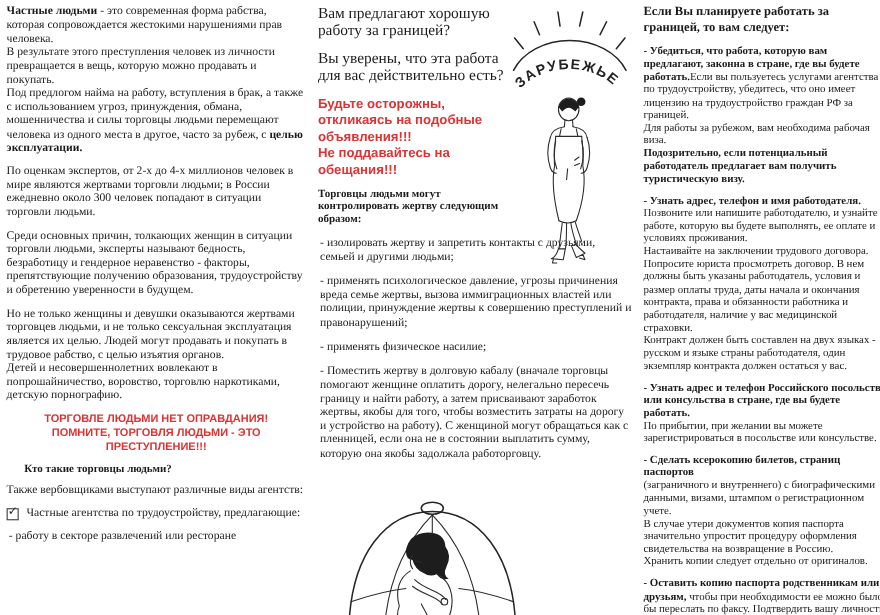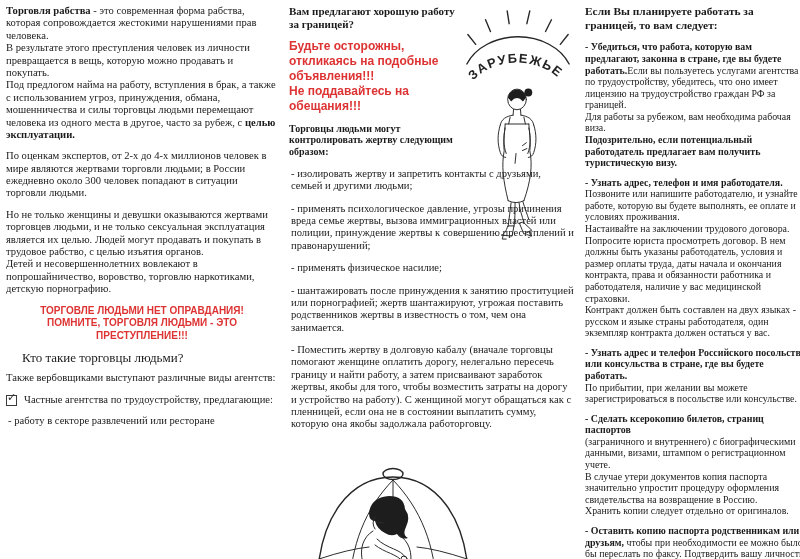--- a/index.html
+++ b/index.html
@@ -12,29 +12,29 @@
   .col-left{width:272px;flex:none;font-size:10.6px;line-height:1.17;}
   .col-mid{width:285px;flex:none;position:relative;font-size:10.6px;line-height:1.17;}
   .col-right{width:221px;flex:none;font-size:9.9px;line-height:1.17;}
   p{margin:0 0 9px 0;}
   .pre{white-space:pre-line;}
   .b{font-weight:bold;}
   .red-banner{
     color:var(--red);font-family:"Liberation Sans", sans-serif;font-weight:bold;
     text-align:center;font-size:10px;line-height:1.28;margin:3px 0 7px 0;
   }
-  .h-left{font-size:13px;font-weight:normal;margin:0 0 7px 16px;}
+  .h-left{font-size:10px;font-weight:bold;margin:0 0 7px 16px;}
   .chkrow{display:flex;gap:7px;margin:0 0 9px 0;align-items:flex-start;text-align:right;}
   .chk{
     flex:none;width:9px;height:9px;border:1px solid #3a3a3a;position:relative;margin-top:1px;
     font-family:"DejaVu Sans", sans-serif;
   }
   .chk::after{content:"✓";position:absolute;left:0px;top:-4px;font-size:11px;color:#2a2a2a;}
   .subitem{margin:0 0 9px 2px;}
-  .q{font-weight:bold;font-size:11px;margin:0 0 8px 0;}
+  .q{font-weight:normal;font-size:14px;margin:0 0 8px 0;}
   .warn{
     color:var(--red);font-family:"Liberation Sans", sans-serif;font-weight:bold;
     font-size:12px;line-height:1.25;margin:0 0 9px 0;
   }
   .ctrl-h{font-weight:bold;font-size:10px;margin:0 0 10px 0;}
   .nw{margin-right:112px;}
   .mid-item{margin:0 0 10px 2px;}
   .woman-fig{position:absolute;top:0;right:-8px;}
   .cage-fig{display:block;margin:0 0 0 14px;}
   .h-right{font-weight:bold;font-size:11.4px;margin:0 0 9px 0;line-height:1.2;}
@@ -44,24 +44,25 @@
   .ink-thin{stroke:#2c2c2c;fill:none;stroke-width:1;}
   .ink-fill{fill:#1d1d1d;stroke:none;}
   .arc-label{font-family:"Liberation Sans", sans-serif;font-size:13px;font-weight:bold;letter-spacing:1.5px;fill:#222;}
 </style>
 </head>
 <body>
 
 <div class="page">
 
   <div class="col col-left">
-    <p class="pre"><span class="b">Торговля рабства</span><span> - это современная форма рабства, которая сопровождается жестокими нарушениями прав человека.
+    <p class="pre"><span class="b">Частные людьми</span><span> - это современная форма рабства, которая сопровождается жестокими нарушениями прав человека.
 В результате этого преступления человек из личности превращается в вещь, которую можно продавать и покупать.
 Под предлогом найма на работу, вступления в брак, а также с использованием угроз, принуждения, обмана, мошенничества и силы торговцы людьми перемещают человека из одного места в другое, часто за рубеж, с </span><span class="b">целью эксплуатации.</span></p>
     <p>По оценкам экспертов, от 2-х до 4-х миллионов человек в мире являются жертвами торговли людьми; в России ежедневно около 300 человек попадают в ситуации торговли людьми.</p>
+    <p>Среди основных причин, толкающих женщин в ситуации торговли людьми, эксперты называют бедность, безработицу и гендерное неравенство - факторы, препятствующие получению образования, трудоустройству и обретению уверенности в будущем.</p>
     <p class="pre">Но не только женщины и девушки оказываются жертвами торговцев людьми, и не только сексуальная эксплуатация является их целью. Людей могут продавать и покупать в трудовое рабство, с целью изъятия органов.
 Детей и несовершеннолетних вовлекают в попрошайничество, воровство, торговлю наркотиками, детскую порнографию.</p>
     <div class="red-banner pre">ТОРГОВЛЕ ЛЮДЬМИ НЕТ ОПРАВДАНИЯ!
 ПОМНИТЕ, ТОРГОВЛЯ ЛЮДЬМИ - ЭТО ПРЕСТУПЛЕНИЕ!!!</div>
     <div class="h-left">Кто такие торговцы людьми?</div>
     <p>Также вербовщиками выступают различные виды агентств:</p>
 
     <div>
       <div class="chkrow">
           <span class="chk"></span>
@@ -91,28 +92,28 @@
       <path class="ink-thin" d="M 76 121 C 77 133 78 141 77 148 C 80 163 78 179 71 199"></path>
       <path class="ink-thin" d="M 55 199 Q 63 203 71 199"></path>
       <path class="ink-thin" d="M 63 151 L 62 161 M 69.5 143 l 4 -3 M 69.5 148 l 4.5 -2"></path>
       <path class="ink-thin" d="M 58 201 C 57 209 56 217 55 225 M 62 201 C 62 210 62 218 61 225"></path>
       <path class="ink-thin" d="M 66 201 C 67 209 69 214 71 221 M 70 200 C 72 207 74 212 76 218"></path>
       <path class="ink-thin" d="M 54.5 225 C 53 230 51 233 48 234 L 59 235 L 60.8 225 Z M 50 234 L 49 238 L 53 238"></path>
       <path class="ink-thin" d="M 70.5 221 L 79 229 L 71 233 L 66.5 222 Z M 77 230 L 79 235 L 74 233.5"></path>
     </svg>
 
     <p class="q nw">Вам предлагают хорошую работу за границей?</p>
+    <p class="q nw">Вы уверены, что эта работа для вас действительно есть?</p>
     <div class="warn pre nw">Будьте осторожны, откликаясь на подобные объявления!!!
 Не поддавайтесь на обещания!!!</div>
     <div class="ctrl-h nw">Торговцы людьми могут контролировать жертву следующим образом:</div>
 
     <p class="mid-item nw">- изолировать жертву и запретить контакты с друзьями, семьей и другими людьми;</p>
     <p class="mid-item">- применять психологическое давление, угрозы причинения вреда семье жертвы, вызова иммиграционных властей или полиции, принуждение жертвы к совершению преступлений и правонарушений;</p>
     <p class="mid-item nw">- применять физическое насилие;</p>
-    <p class="mid-item">- шантажировать после принуждения к занятию проституцией или порнографией; жертв шантажируют, угрожая поставить родственников жертвы в известность о том, чем она занимается.</p>
     <p class="mid-item">- Поместить жертву в долговую кабалу (вначале торговцы помогают женщине оплатить дорогу, нелегально пересечь границу и найти работу, а затем присваивают заработок жертвы, якобы для того, чтобы возместить затраты на дорогу и устройство на работу). С женщиной могут обращаться как с пленницей, если она не в состоянии выплатить сумму, которую она якобы задолжала работорговцу.</p>
 
     <svg class="cage-fig" width="180" height="150" viewBox="0 0 180 150" aria-hidden="true">
       <path class="ink" d="M 14 150 C 14 72 50 36 90 36 C 130 36 166 72 166 150"></path>
       <ellipse class="ink" cx="90" cy="33" rx="10" ry="5.5" fill="#fff"></ellipse>
       <path class="ink-thin" d="M 90 39 C 62 68 48 104 46 150 M 90 39 C 118 68 132 104 134 150 M 90 39 L 90 70"></path>
       <path class="ink-thin" d="M 16 118 Q 46 108 66 106 M 114 106 Q 134 108 164 118"></path>
       <path class="ink-fill" d="M 66 72 Q 68 56 86 55 Q 101 55 102 68 Q 108 76 103 86 Q 99 94 105 97 Q 98 99 94 93 Q 88 96 82 92 Q 74 88 72 80 Q 66 80 66 72 Z"></path>
       <path class="ink-thin" d="M 72 76 Q 68 82 72 88 M 74 81 L 80 82"></path>
       <path class="ink-thin" d="M 70 90 C 60 96 56 108 60 122 C 56 132 60 142 68 147"></path>

